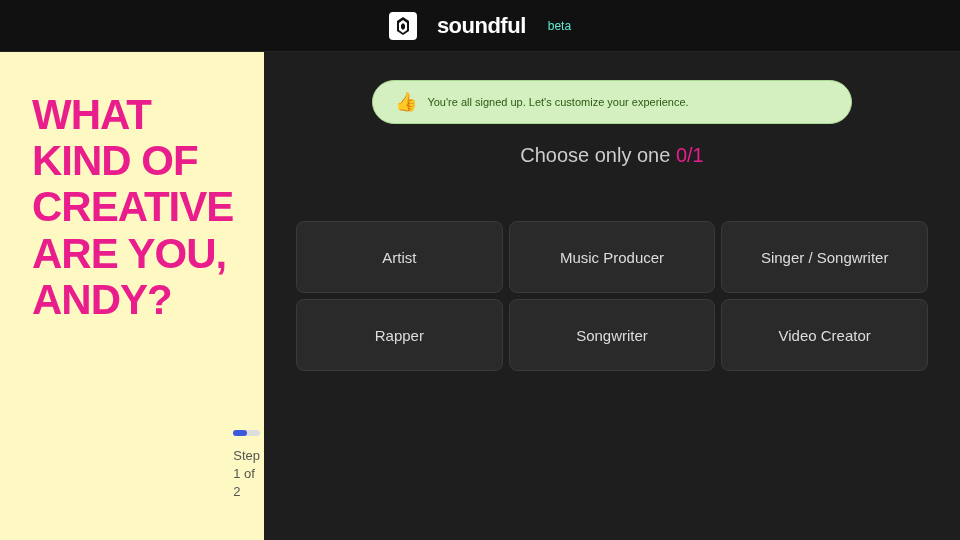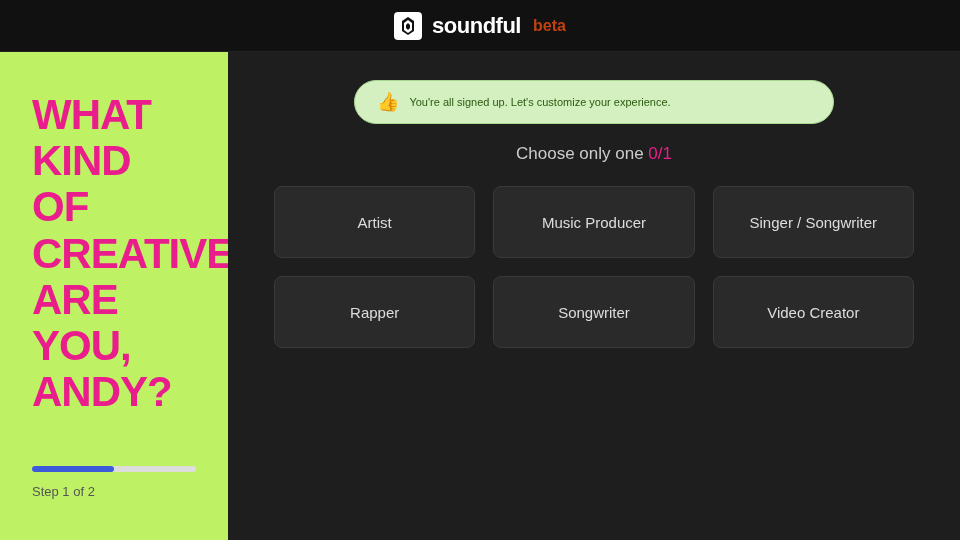--- a/index.html
+++ b/index.html
@@ -16,53 +16,53 @@
       background: #111;
       height: 52px;
       display: flex;
       align-items: center;
       justify-content: center;
       border-bottom: 1px solid #222;
     }
     .logo-container {
       display: flex;
       align-items: center;
-      gap: 10px;
+      gap: 20px;
       text-align: center;
     }
     .logo-icon {
       width: 28px;
       height: 28px;
     }
     .logo-text {
       color: #fff;
       font-size: 22px;
       font-weight: 700;
       letter-spacing: -0.5px;
     }
     .beta-badge {
-      color: #c2410c;
-      font-size: 16px;
-      font-weight: 700;
+      color: #5eead4;
+      font-size: 12px;
+      font-weight: 400;
       margin-left: 2px;
     }
 
     
     .main-layout {
       display: flex;
       height: 488px;
     }
 
     
     .left-panel {
-      width: 228px;
-      background: #bef264;
+      width: 264px;
+      background: #fef9c3;
       padding: 40px 32px;
       display: flex;
-      flex-direction: column;
+      flex-direction: row;
       justify-content: space-between;
       flex-shrink: 0;
     }
     .left-title {
       font-size: 42px;
       font-weight: 900;
       color: #e91e8c;
       line-height: 1.1;
       text-transform: uppercase;
       letter-spacing: -1px;
@@ -115,36 +115,37 @@
       font-size: 18px;
     }
     .notification-text {
       font-size: 11px;
       color: #2a5a10;
       font-weight: 500;
     }
 
     
     .choose-label {
-      font-size: 17px;
+      font-size: 20px;
       color: #ccc;
       margin-bottom: 22px;
       font-weight: 500;
     }
     .choose-label .count {
       color: #e91e8c;
     }
 
     
     .options-grid {
       display: grid;
       grid-template-columns: repeat(3, 1fr);
-      gap: 18px;
+      gap: 6px;
       width: 100%;
       max-width: 640px;
+      margin-top: 32px;
     }
     .option-card {
       background: #2a2a2a;
       border: 1px solid #3a3a3a;
       border-radius: 8px;
       padding: 0;
       height: 72px;
       display: flex;
       align-items: center;
       justify-content: center;

